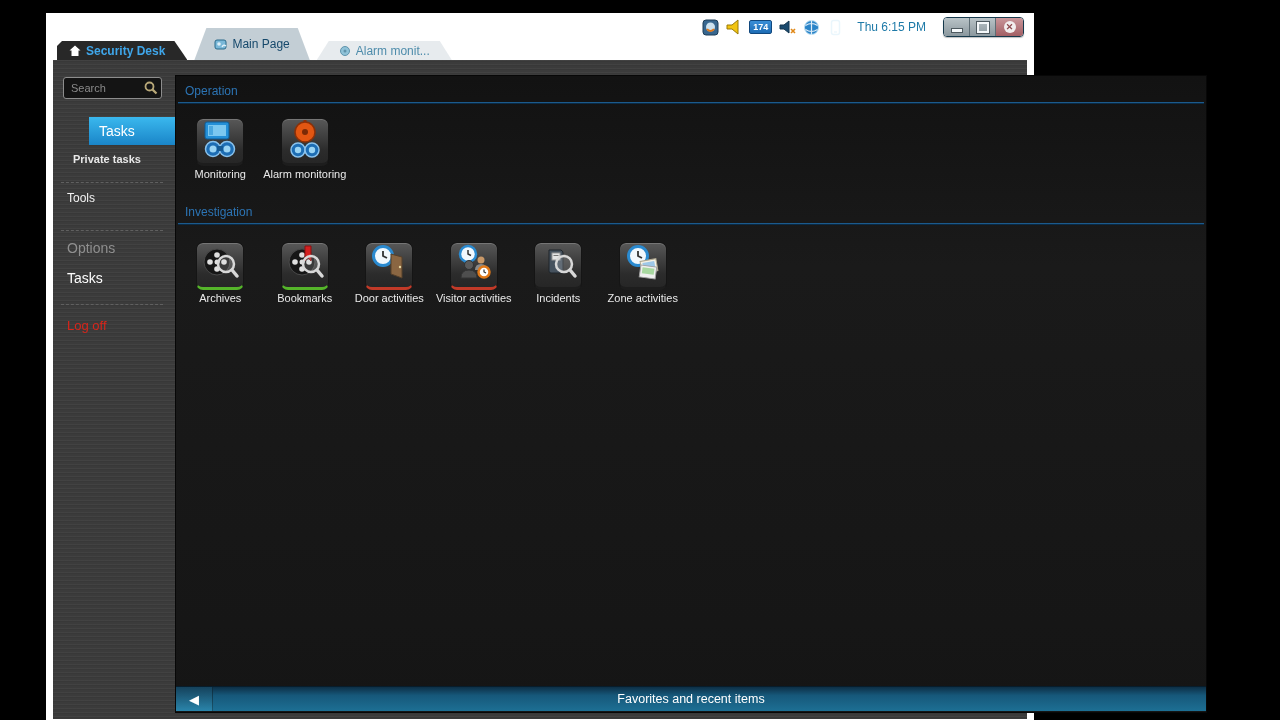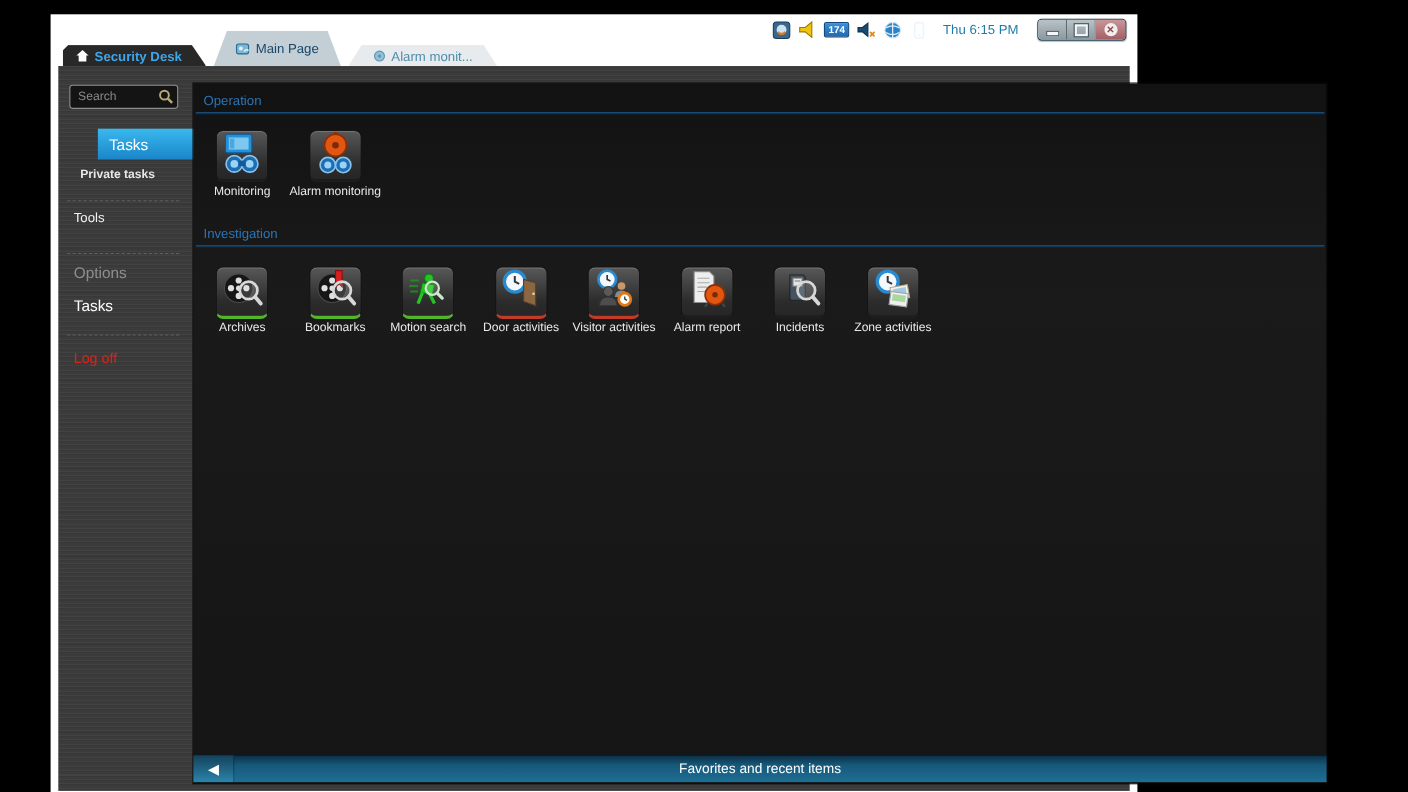--- a/index.html
+++ b/index.html
@@ -261,41 +261,20 @@
                   <circle cx="24" cy="19" r="2.8" fill="#e0e0e0"></circle>
                   <polygon points="20,3 26,3 26,18 23,14.5 20,18" fill="#d42020" stroke="#8a1010"></polygon>
                   <circle cx="26" cy="21" r="8" fill="rgba(230,230,230,0.18)" stroke="#d8d8d8" stroke-width="2.5"></circle>
                   <line x1="32" y1="27" x2="37" y2="33" stroke="#d8d8d8" stroke-width="3.5" stroke-linecap="round"></line>
                 </svg>
             </span>
           </div>
           <div class="tile-label">Bookmarks</div>
         </div>
 
-        <div class="tile-item">
-          <div class="tile" style="border-bottom-color: rgb(85, 181, 42);">
-            <span>
-              <svg width="40" height="40">
-                  <g stroke="#1aa01a" stroke-width="2" opacity="0.7">
-                    <line x1="4" y1="12" x2="12" y2="12"></line>
-                    <line x1="3" y1="17" x2="11" y2="17"></line>
-                    <line x1="4" y1="22" x2="11" y2="22"></line>
-                  </g>
-                  <g fill="#25c425" stroke="#0f7a0f">
-                    <circle cx="21" cy="10" r="4"></circle>
-                    <path d="M15,14 L26,16 L24,25 L13,23 Z"></path>
-                  </g>
-                  <path d="M15,23 L11,33 M22,25 L26,33" stroke="#25c425" stroke-width="3" fill="none"></path>
-                  <circle cx="24" cy="19" r="6" fill="rgba(255,255,255,0.15)" stroke="#cde8cd" stroke-width="2"></circle>
-                  <line x1="28.5" y1="23.5" x2="33" y2="28" stroke="#cde8cd" stroke-width="3" stroke-linecap="round"></line>
-                </svg>
-            </span>
-          </div>
-          <div class="tile-label">Motion search</div>
-        </div>
 
 
         <div class="tile-item">
           <div class="tile" style="border-bottom-color: rgb(194, 58, 40);">
             <span>
               <svg width="40" height="40">
                   <circle cx="14" cy="13" r="9.5" fill="#f2f8fd" stroke="#2a8ad0" stroke-width="3"></circle>
                   <path d="M14,8 v5 l4,2" stroke="#333" stroke-width="1.8" fill="none"></path>
                   <polygon points="22,11 33,14 33,35 22,31" fill="#8a6642" stroke="#55402a"></polygon>
                   <circle cx="31" cy="24" r="1.2" fill="#e8d8a0"></circle>
@@ -316,39 +295,20 @@
                   <circle cx="15" cy="22" r="4.5" fill="#5a5a5a" stroke="#333"></circle>
                   <path d="M7,35 q0,-8 8,-8 q8,0 8,8 z" fill="#4e4e4e" stroke="#333"></path>
                   <circle cx="30" cy="29" r="5.5" fill="#ffffff" stroke="#e07818" stroke-width="2.5"></circle>
                   <path d="M30,26.5 v2.5 l2,1" stroke="#333" stroke-width="1.2" fill="none"></path>
                 </svg>
             </span>
           </div>
           <div class="tile-label">Visitor activities</div>
         </div>
 
-        <div class="tile-item">
-          <div class="tile">
-            <span>
-              <svg width="40" height="40">
-                  <path d="M8,4 h14 l4,4 v24 h-18 z" fill="#ededed" stroke="#8a8a8a"></path>
-                  <g stroke="#a8a8a8" stroke-width="1">
-                    <line x1="11" y1="10" x2="22" y2="10"></line>
-                    <line x1="11" y1="14" x2="22" y2="14"></line>
-                    <line x1="11" y1="18" x2="20" y2="18"></line>
-                    <line x1="11" y1="22" x2="18" y2="22"></line>
-                  </g>
-                  <circle cx="27" cy="25" r="9" fill="#e25612" stroke="#8a3008" stroke-width="1.5"></circle>
-                  <circle cx="27" cy="25" r="2.5" fill="#7a2a06"></circle>
-                  <path d="M20,33 l-2,3 M34,33 l2,3" stroke="#444" stroke-width="2"></path>
-                </svg>
-            </span>
-          </div>
-          <div class="tile-label">Alarm report</div>
-        </div>
 
         <div class="tile-item">
           <div class="tile">
             <span>
               <svg width="40" height="40">
                   <path d="M11,7 h12 q2,1 2,3 v20 h-12 q-2,0 -2,-2 z" fill="#46525e" stroke="#1e242a"></path>
                   <rect x="14" y="10" width="8" height="7" fill="#e4e4e4" stroke="#999"></rect>
                   <line x1="15.5" y1="12.5" x2="20.5" y2="12.5" stroke="#777" stroke-width="1"></line>
                   <circle cx="26" cy="21" r="8" fill="rgba(230,230,230,0.18)" stroke="#d8d8d8" stroke-width="2.5"></circle>
                   <line x1="32" y1="27" x2="37" y2="33" stroke="#d8d8d8" stroke-width="3.5" stroke-linecap="round"></line>

